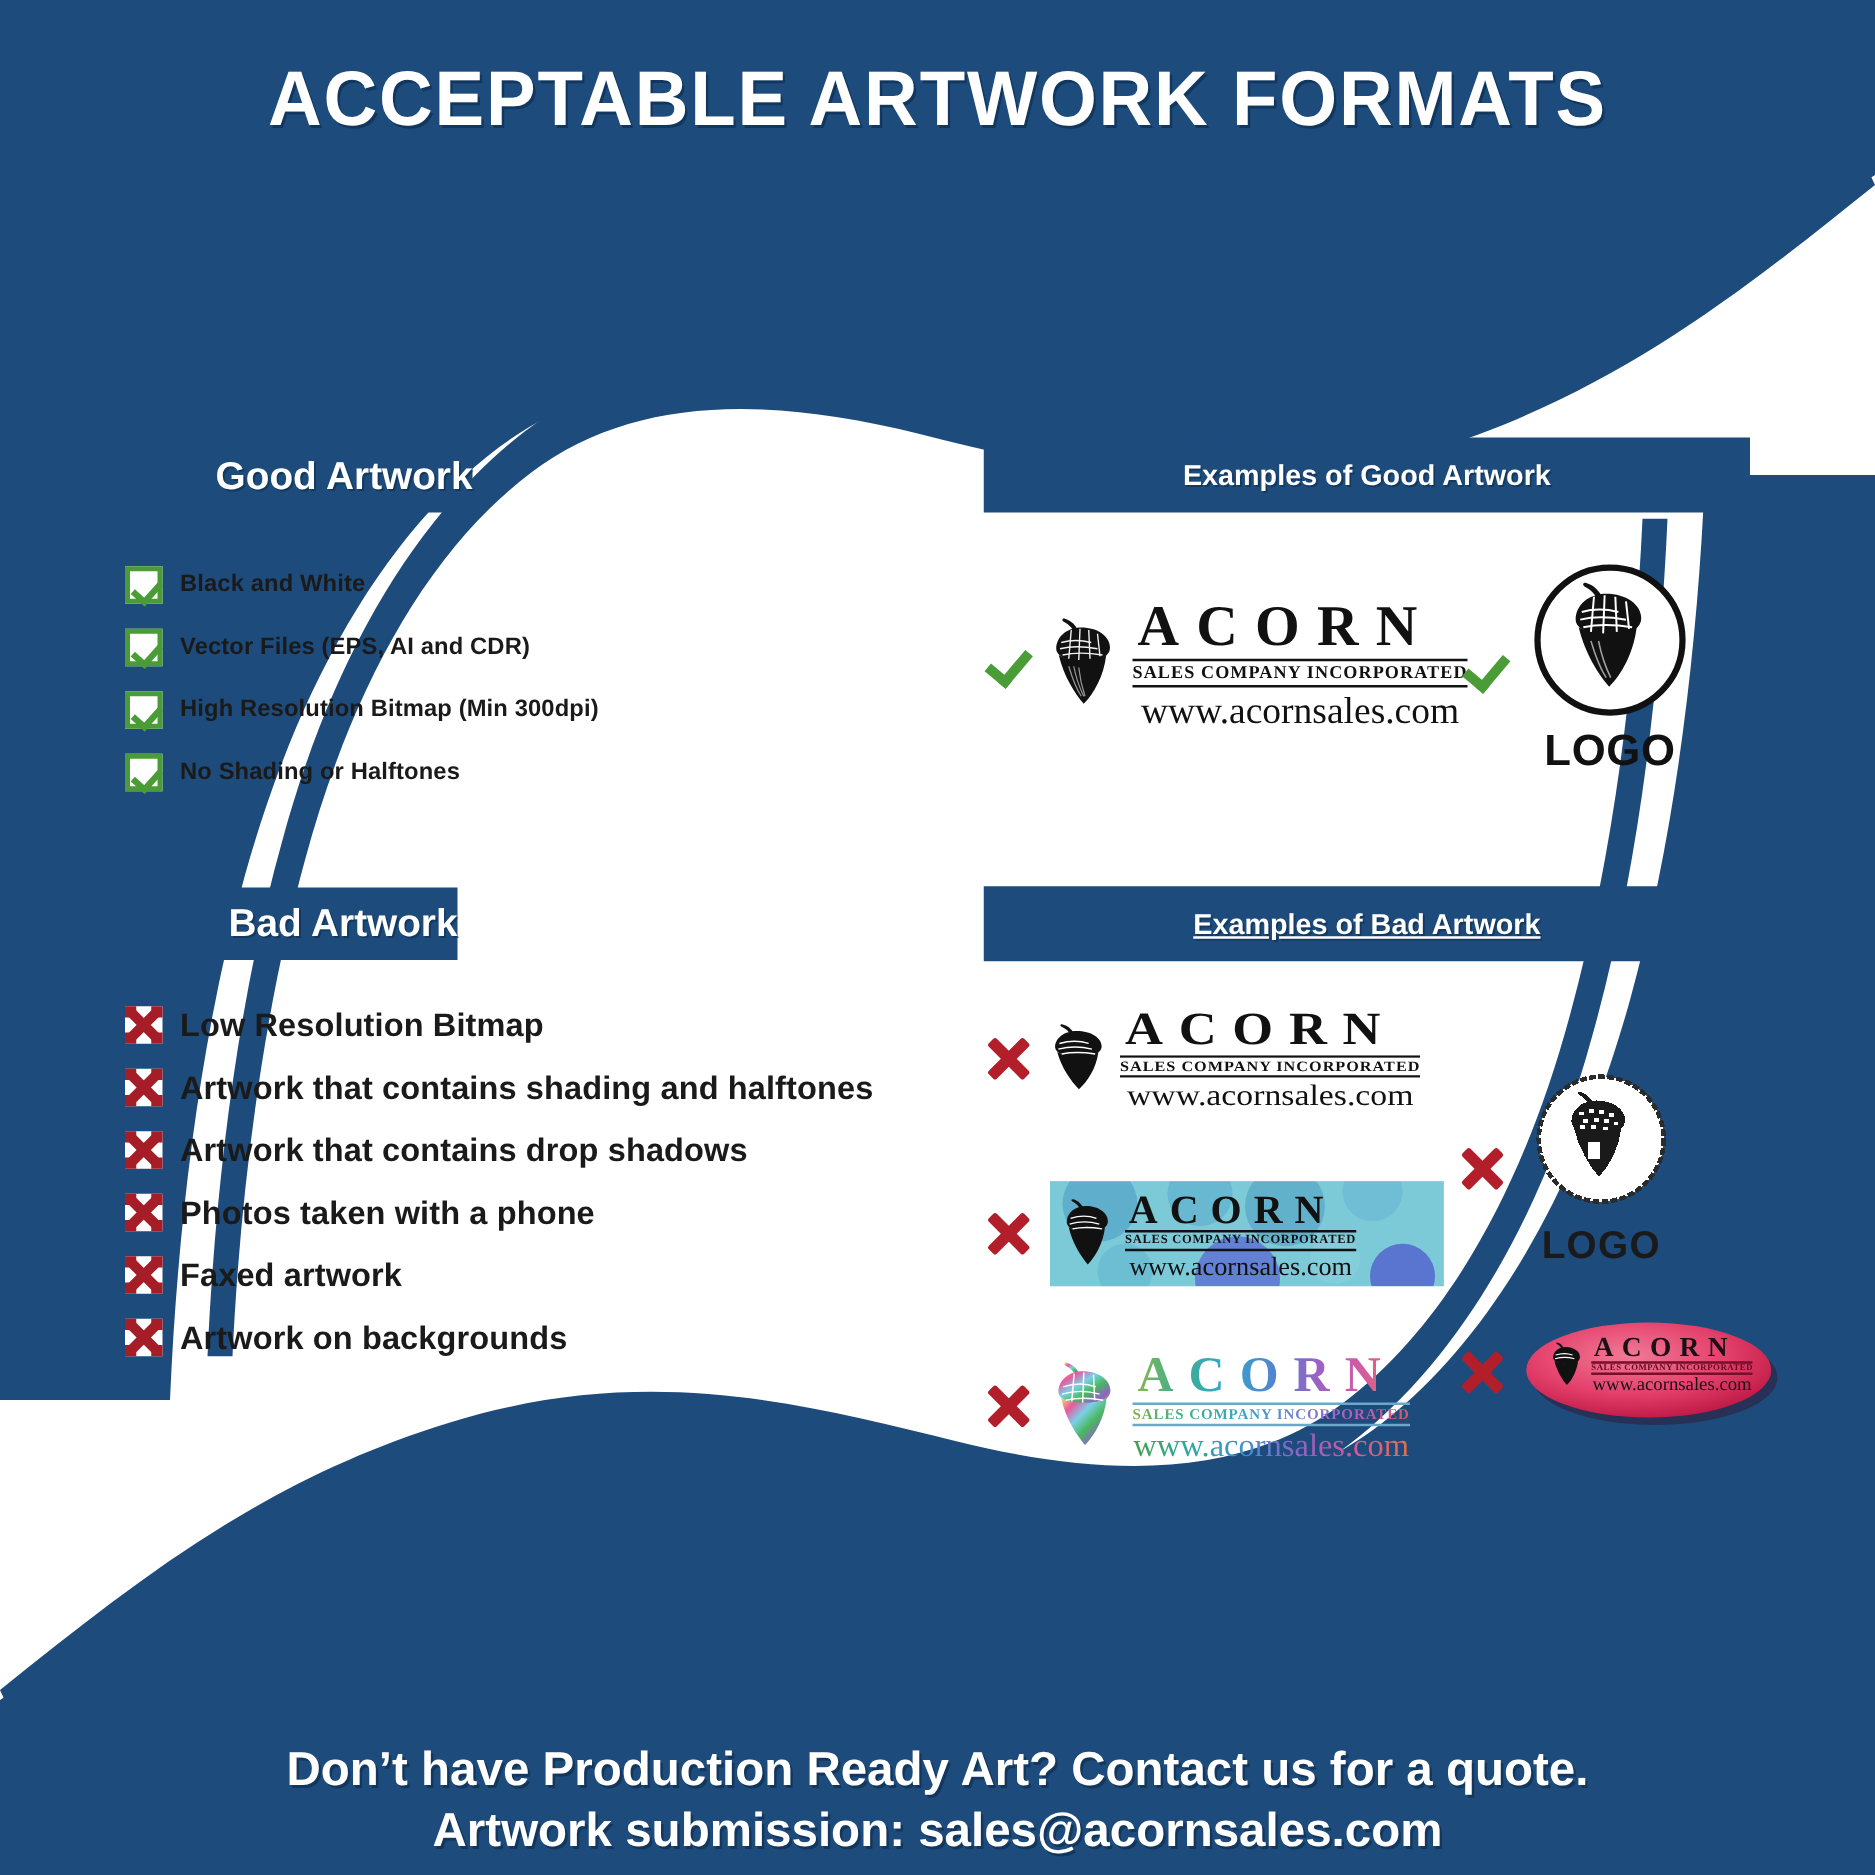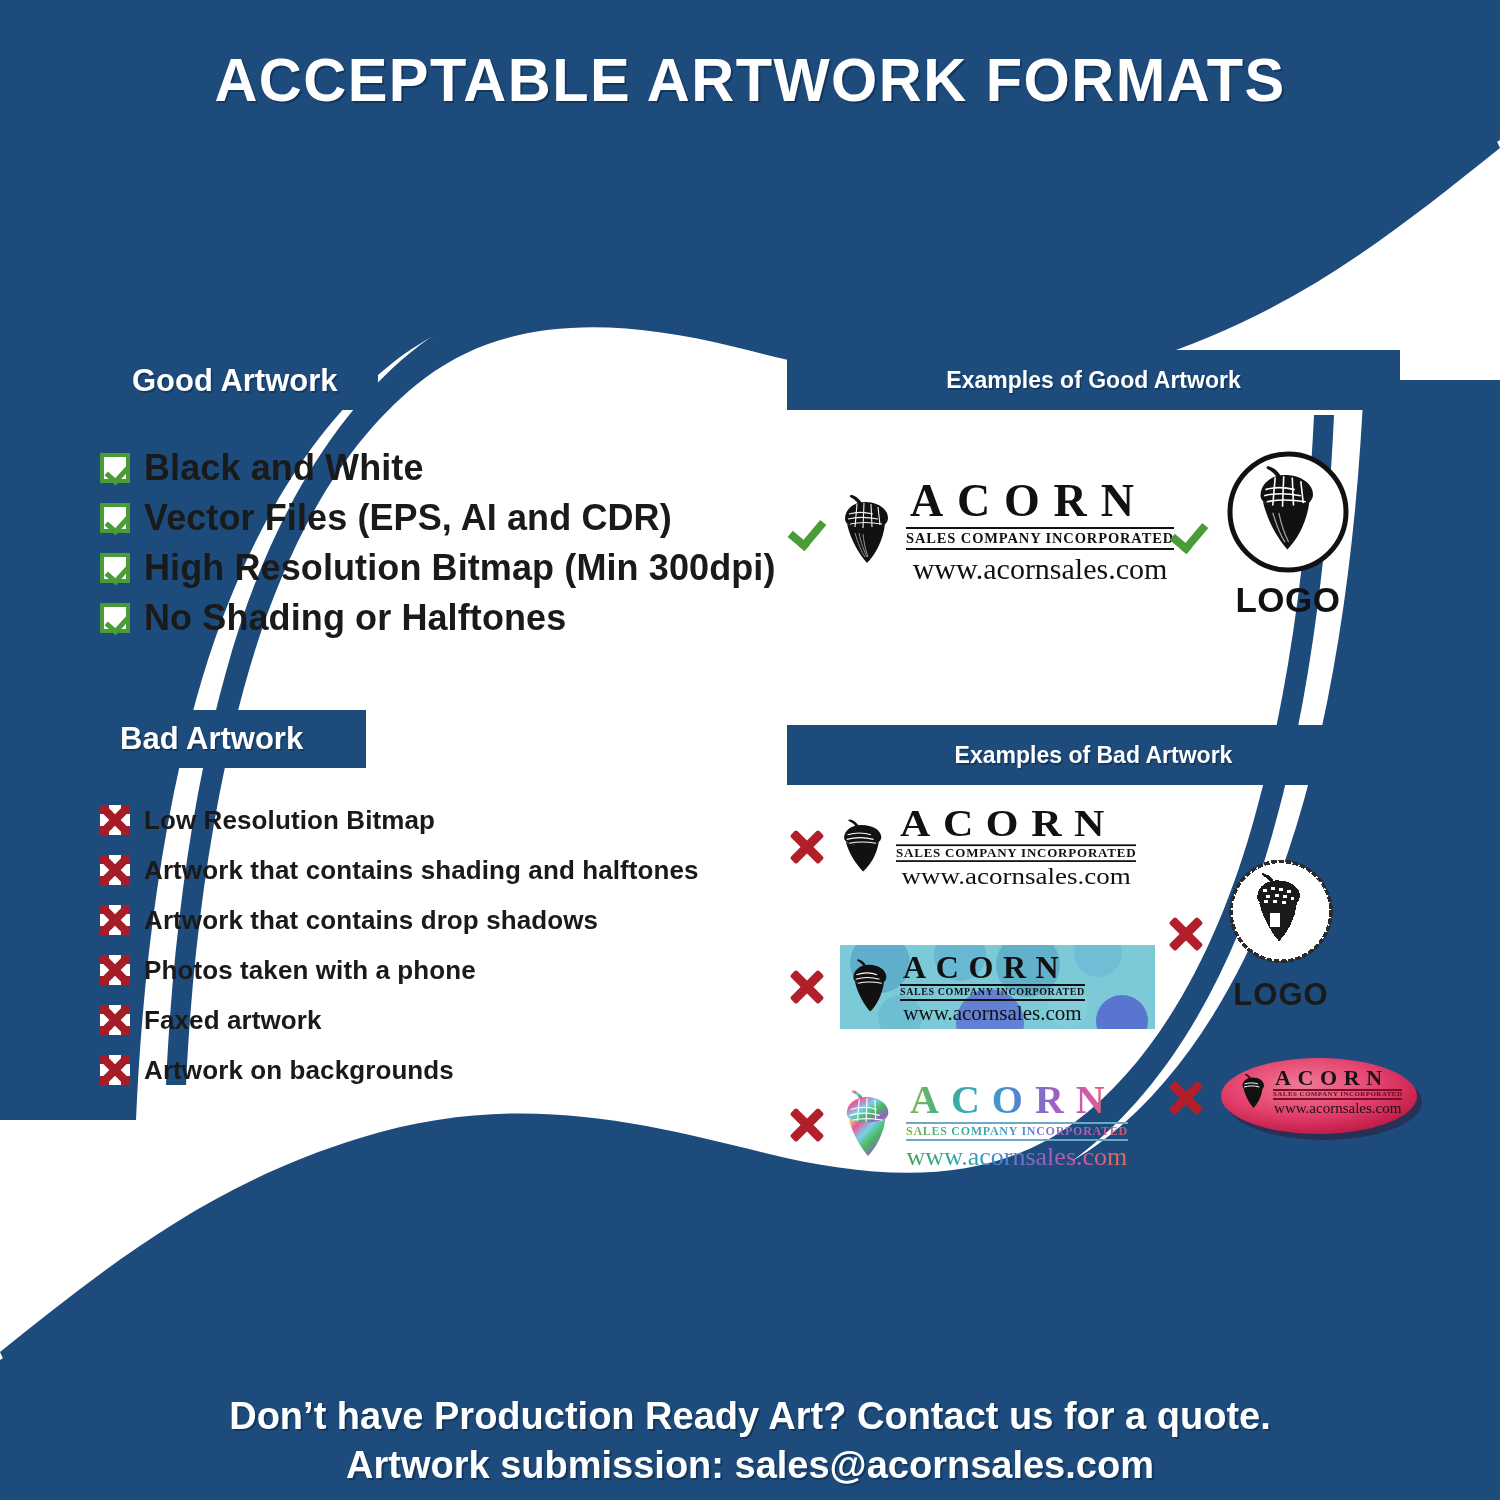--- a/index.html
+++ b/index.html
@@ -31,39 +31,39 @@
   .bar{
     position:absolute;
     background:#1d4b7c;
     color:#ffffff;
     font-weight:bold;
     display:flex;align-items:center;
     box-sizing:border-box;
     text-shadow:1.5px 1.5px 0 rgba(10,35,60,.45);
     z-index:4;
   }
-  .bar.left{justify-content:flex-start;padding-left:32px;font-size:31px;}
+  .bar.left{justify-content:flex-end;padding-left:32px;font-size:31px;}
   .bar.right{justify-content:center;font-size:23px;}
 
   #bar-good{left:100px;top:352px;width:278px;height:58px;}
   #bar-bad{left:88px;top:710px;width:278px;height:58px;}
   #bar-ex-good{left:787px;top:350px;width:613px;height:60px;}
-  #bar-ex-bad{left:787px;top:725px;width:613px;height:60px;}
+  #bar-ex-bad{left:787px;top:709px;width:613px;height:60px;text-decoration:underline;}
 
   
   .list{position:absolute;z-index:4;}
   #list-good{left:100px;top:443px;}
   #list-bad{left:100px;top:795px;}
 
   .row{display:flex;align-items:center;height:50px;}
   #list-good .row{margin-bottom:0px;height:50px;}
   #list-bad .row{height:50px;}
   .row .mark{width:44px;flex:0 0 44px;display:flex;align-items:center;justify-content:flex-start;}
   .row .txt{
-    font-size:36px;color:#1a1a1a;font-weight:bold;letter-spacing:.1px;
+    font-size:19px;color:#1a1a1a;font-weight:bold;letter-spacing:.1px;
     white-space:nowrap;
   }
   #list-bad .row .txt{font-size:26px;}
 
   
   .chkbox{width:30px;height:30px;border:4px solid #4a9c36;box-sizing:border-box;position:relative;background:#fff;}
   .chkbox:after{
     content:"";position:absolute;left:6px;top:4px;width:10px;height:17px;
     border:solid #4a9c36;border-width:0 5px 5px 0;transform:rotate(42deg);
   }

